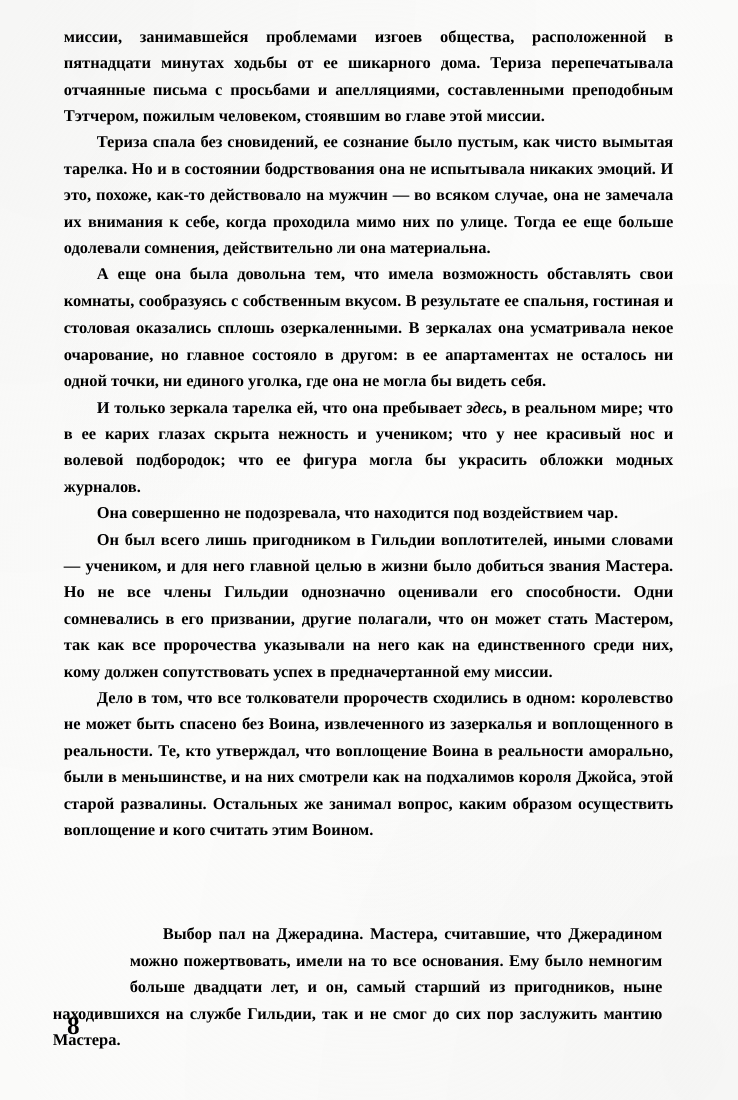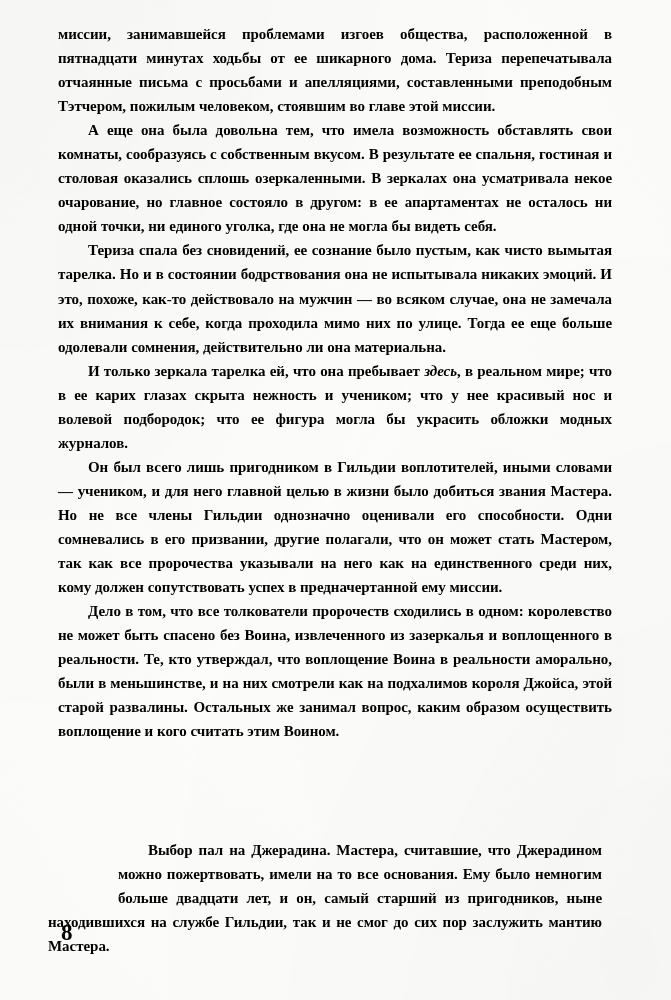--- a/index.html
+++ b/index.html
@@ -102,26 +102,27 @@
 <body>
 
 <div id="page-sheet">
 
   <div id="paper-grain"></div>
 
   <div id="text-column">
 
     <p class="para continuation">миссии, занимавшейся проблемами изгоев общества, расположенной в пятнадцати минутах ходьбы от ее шикарного дома. Териза перепечатывала отчаянные письма с просьбами и апелляциями, составленными преподобным Тэтчером, пожилым человеком, стоявшим во главе этой миссии.</p>
 
+    <p class="para">Териза спала без сновидений, ее сознание было пустым, как чисто вымытая тарелка. Но и в состоянии бодрствования она не испытывала никаких эмоций. И это, похоже, как-то действовало на мужчин — во всяком случае, она не замечала их внимания к себе, когда проходила мимо них по улице. Тогда ее еще больше одолевали сомнения, действительно ли она материальна.</p>
+
     <p class="para">А еще она была довольна тем, что имела возможность обставлять свои комнаты, сообразуясь с собственным вкусом. В результате ее спальня, гостиная и столовая оказались сплошь озеркаленными. В зеркалах она усматривала некое очарование, но главное состояло в другом: в ее апартаментах не осталось ни одной точки, ни единого уголка, где она не могла бы видеть себя.</p>
-
-    <p class="para">Териза спала без сновидений, ее сознание было пустым, как чисто вымытая тарелка. Но и в состоянии бодрствования она не испытывала никаких эмоций. И это, похоже, как-то действовало на мужчин — во всяком случае, она не замечала их внимания к себе, когда проходила мимо них по улице. Тогда ее еще больше одолевали сомнения, действительно ли она материальна.</p>
 
     <p class="para"><span>И только зеркала тарелка ей, что она пребывает </span><em>здесь</em><span>, в реальном мире; что в ее карих глазах скрыта нежность и учеником; что у нее красивый нос и волевой подбородок; что ее фигура могла бы украсить обложки модных журналов.</span></p>
 
+    <p class="para">Она совершенно не подозревала, что находится под воздействием чар.</p>
 
 
     <p class="para">Он был всего лишь пригодником в Гильдии воплотителей, иными словами — учеником, и для него главной целью в жизни было добиться звания Мастера. Но не все члены Гильдии однозначно оценивали его способности. Одни сомневались в его призвании, другие полагали, что он может стать Мастером, так как все пророчества указывали на него как на единственного среди них, кому должен сопутствовать успех в предначертанной ему миссии.</p>
 
     <p class="para">Дело в том, что все толкователи пророчеств сходились в одном: королевство не может быть спасено без Воина, извлеченного из зазеркалья и воплощенного в реальности. Те, кто утверждал, что воплощение Воина в реальности аморально, были в меньшинстве, и на них смотрели как на подхалимов короля Джойса, этой старой развалины. Остальных же занимал вопрос, каким образом осуществить воплощение и кого считать этим Воином.</p>
 
   </div>
 
   <div id="closing-block">
     <div id="folio-float"></div>

